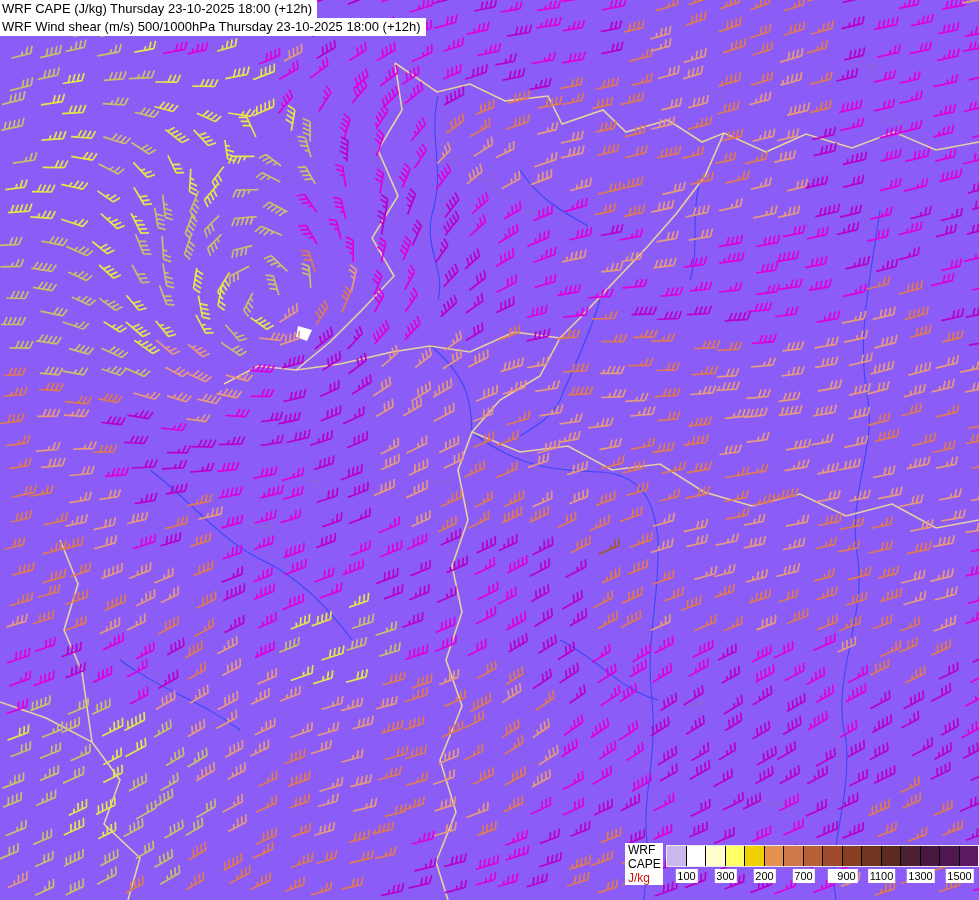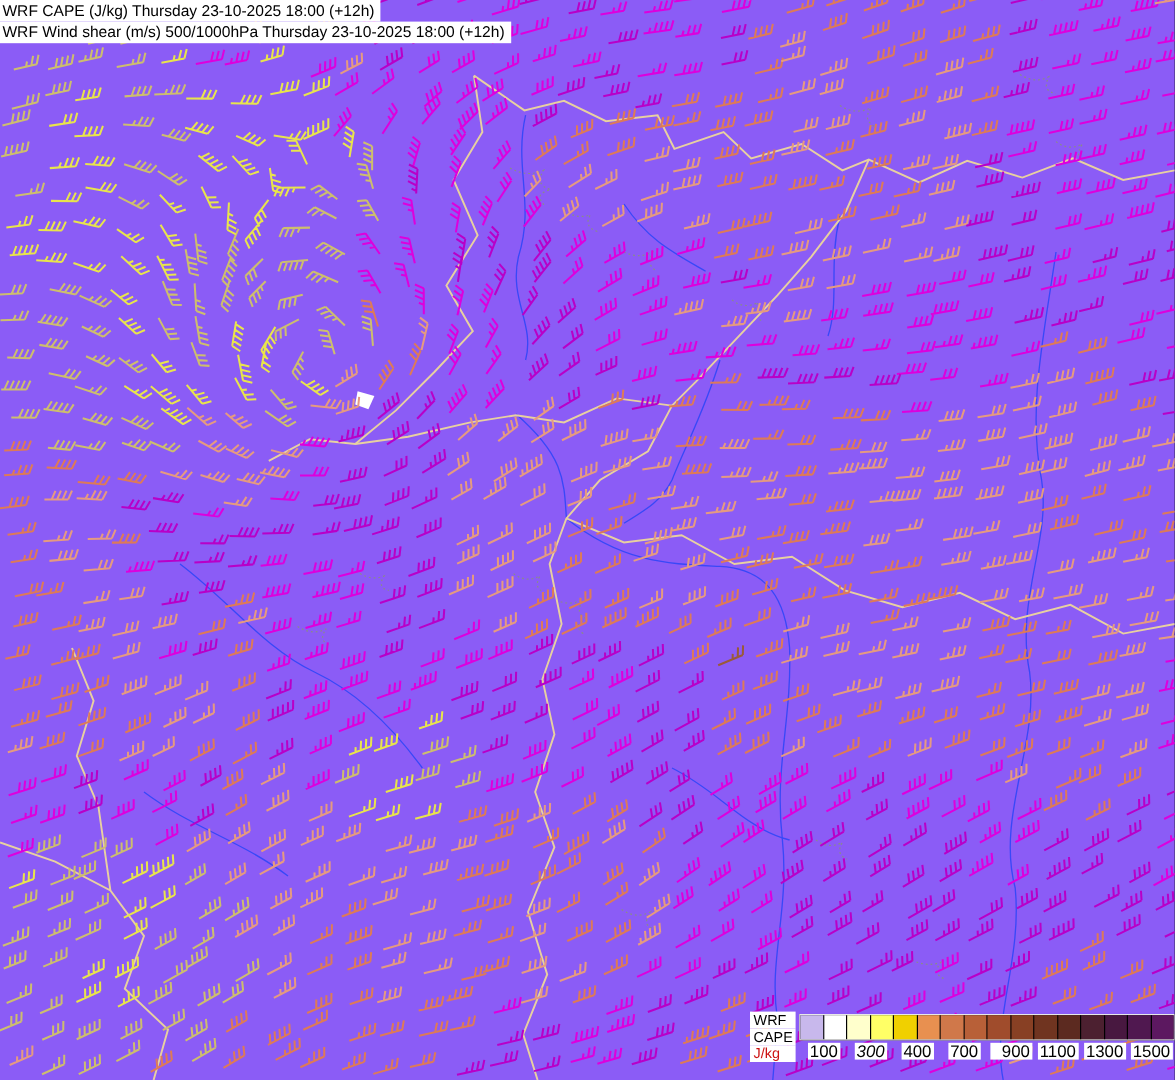--- a/index.html
+++ b/index.html
@@ -20,21 +20,21 @@
     padding:0 3px;width:32px;text-align:left;
   }
   .legend-chip.unit{color:#cc1111;}
   .legend-scale{position:relative;}
   .legend-boxes{display:flex;border:1px solid #e8e8e8;background:#000;}
   .legend-box{width:18.5px;height:20px;border-right:1px solid #000;}
   .legend-box:last-child{border-right:none;}
   .legend-ticks{position:relative;height:16px;margin-top:2px;}
   .legend-tick{
     position:absolute;transform:translateX(-50%);background:#ffffff;color:#000;
-    font-size:14px;line-height:14px;padding:0 2px;white-space:nowrap;
+    font-size:11px;line-height:14px;padding:0 2px;white-space:nowrap;
   }
 </style>
 </head>
 <body>
 
 <div class="stage">
 
   <svg id="map-svg" width="979" height="900" viewBox="0 0 979 900">
 
     <path fill="none" stroke-width="1" stroke-dasharray="1.5 2.5" d="M425 140 q14 8 28 2 q-8 12 6 16 q-16 4 -4 14
@@ -110,22 +110,22 @@
           <div class="legend-box" style="background: rgb(136, 64, 36);"></div>
           <div class="legend-box" style="background: rgb(112, 52, 32);"></div>
           <div class="legend-box" style="background: rgb(92, 42, 32);"></div>
           <div class="legend-box" style="background: rgb(76, 32, 48);"></div>
           <div class="legend-box" style="background: rgb(72, 24, 64);"></div>
           <div class="legend-box" style="background: rgb(80, 24, 80);"></div>
           <div class="legend-box" style="background: rgb(92, 24, 96);"></div>
         </div>
       <div class="legend-ticks" id="legend-ticks">
           <span class="legend-tick" style="left: 20.5px;">100</span>
-          <span class="legend-tick" style="left: 59.5px; font-style: italic;">300</span>
-          <span class="legend-tick" style="left: 98.5px;">400</span>
+          <span class="legend-tick" style="left: 59.5px;">300</span>
+          <span class="legend-tick" style="left: 98.5px;">200</span>
           <span class="legend-tick" style="left: 137.5px;">700</span>
           <span class="legend-tick" style="left: 176.5px; padding-left: 10px;">900</span>
           <span class="legend-tick" style="left: 215.5px;">1100</span>
           <span class="legend-tick" style="left: 254.5px;">1300</span>
           <span class="legend-tick" style="left: 293.5px;">1500</span>
         </div>
     </div>
   </div>
 
 </div>

